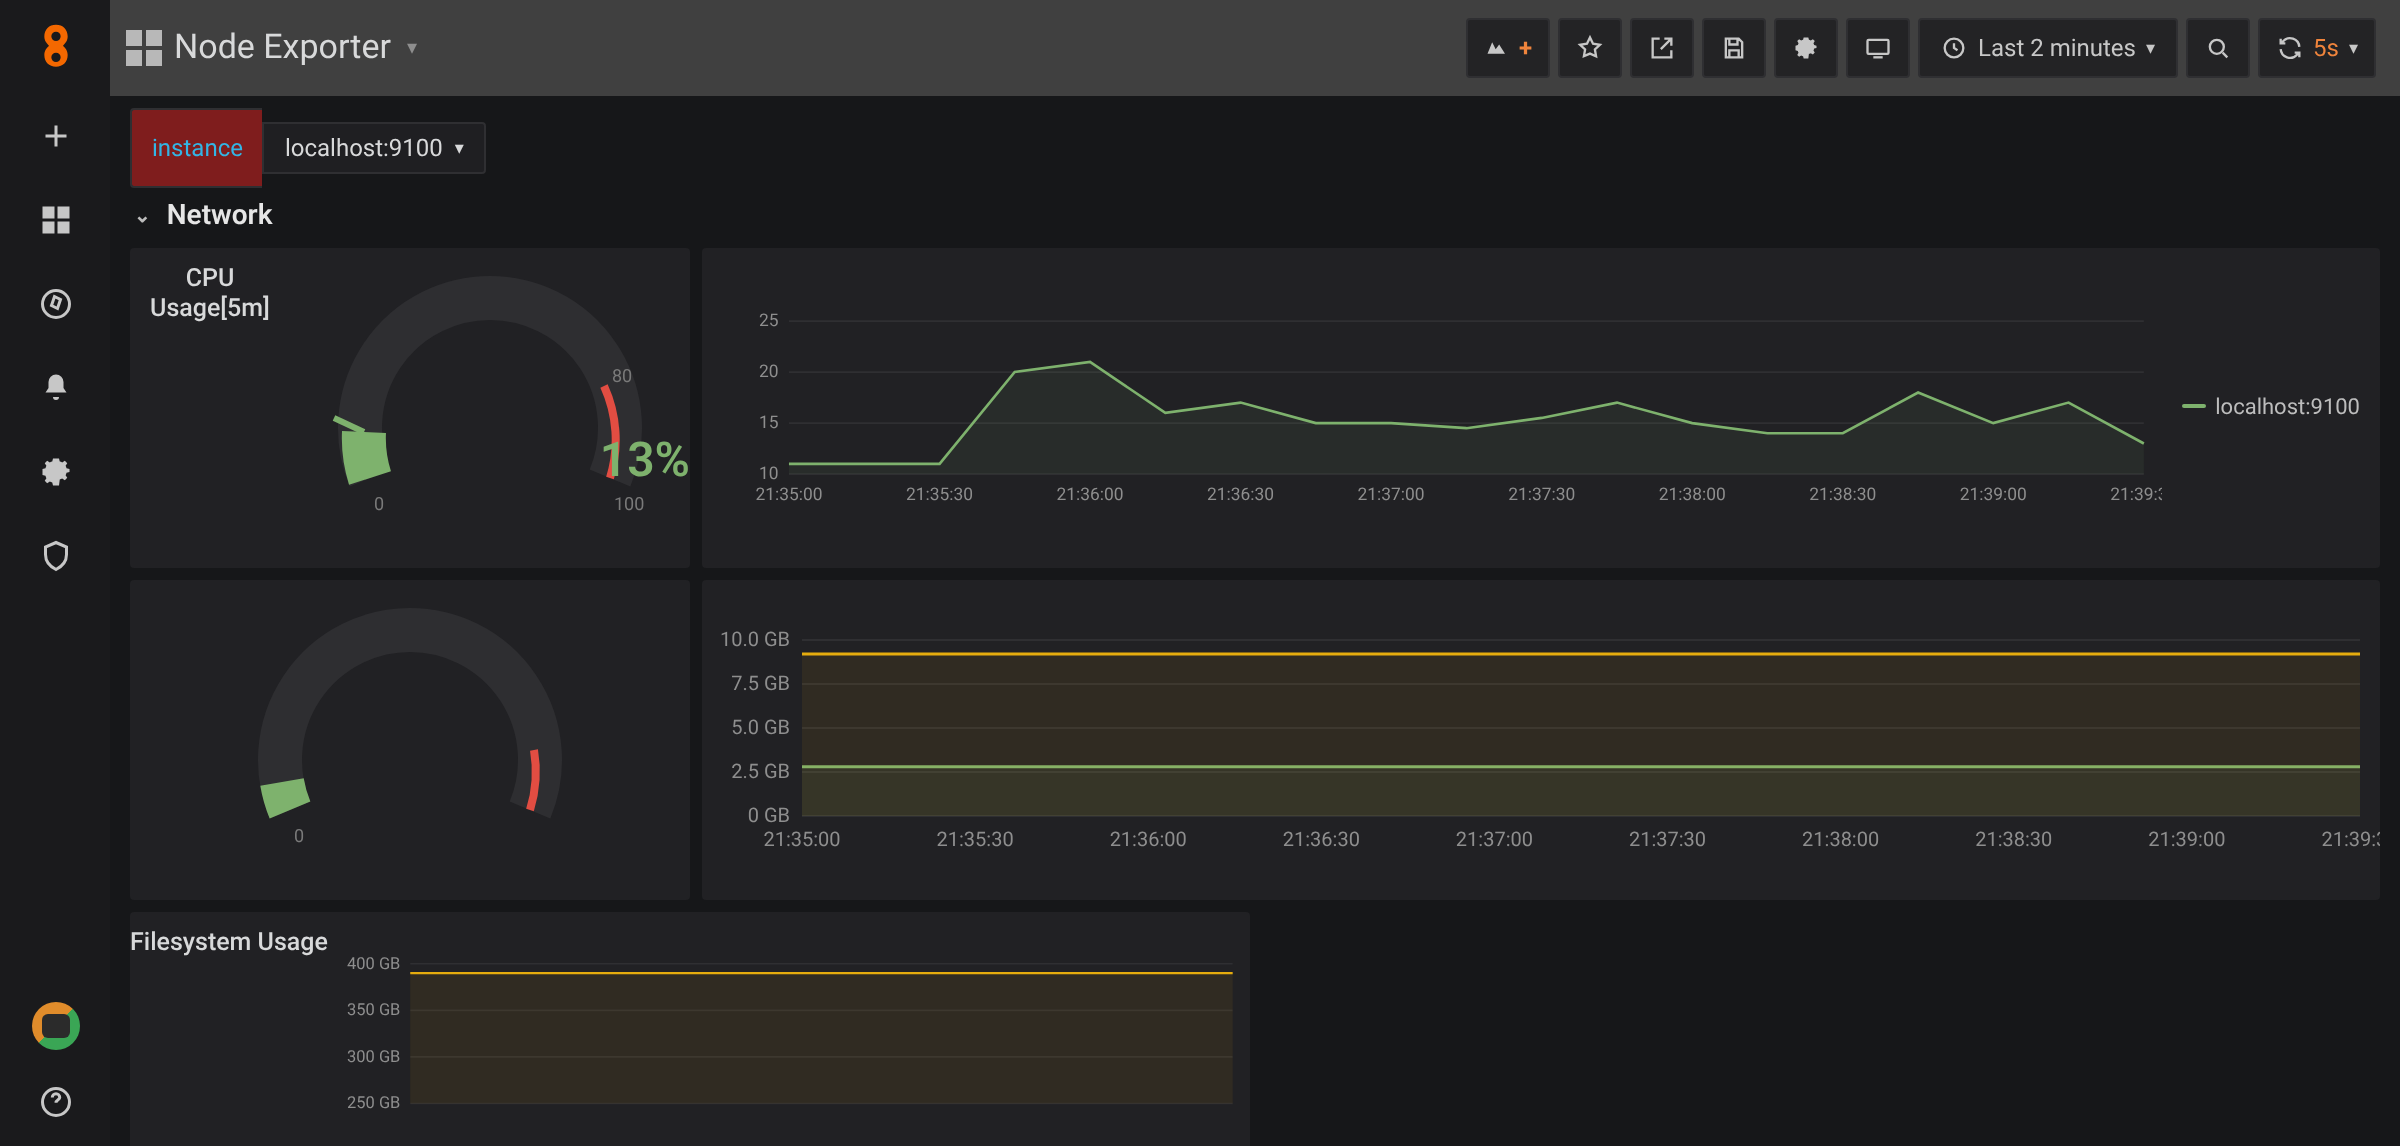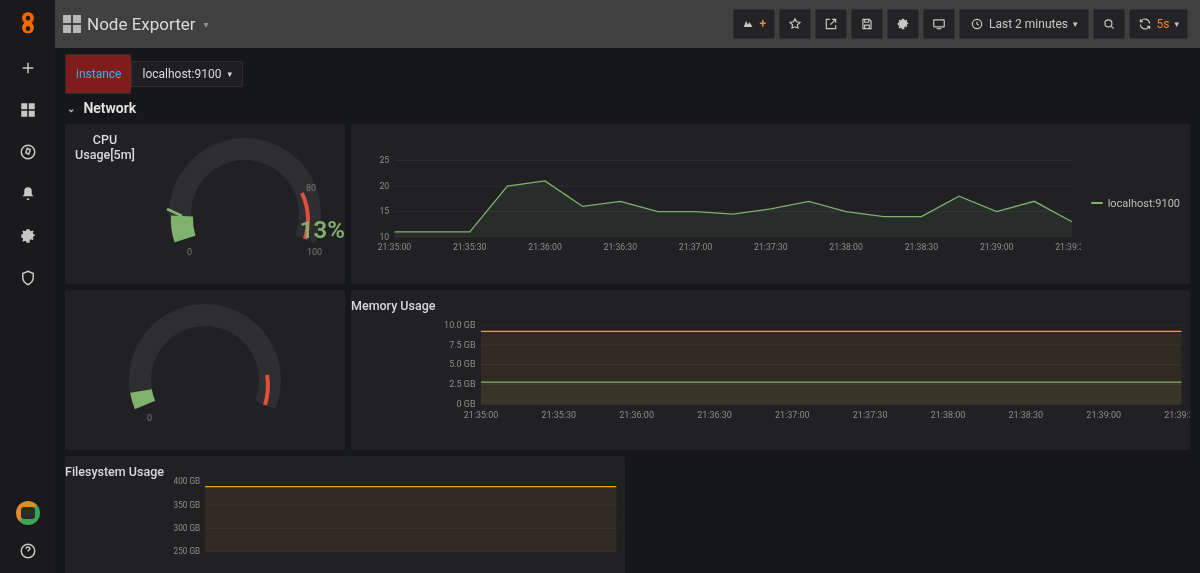--- a/index.html
+++ b/index.html
@@ -287,21 +287,20 @@
             <svg width="200" height="130" viewBox="0 0 200 130">
               <path d="M40 110 A 65 65 0 1 1 160 110" fill="none" stroke="#2e2e31" stroke-width="22"></path>
               <path d="M162 80 A 65 65 0 0 1 160 110" fill="none" stroke="#e24d42" stroke-width="4"></path>
               <path d="M40 110 A 65 65 0 0 1 36 96" fill="none" stroke="#7eb26d" stroke-width="22"></path>
               <text x="42" y="126" fill="#7a7a7a" font-size="9">0</text>
             </svg>
           </div>
         </div>
       </div>
       <div class="panel" style="height:160px">
-        <div class="panel-title">Memory Usage</div>
         <div class="panel-body" id="memgraph">
             <svg class="graph-svg" viewBox="0 0 839 112">
               <line x1="50" x2="829" y1="94" y2="94" stroke="#2f2f32"></line>
               <text x="44" y="97" text-anchor="end" fill="#8e8e8e" font-size="10">0 GB</text>
               <line x1="50" x2="829" y1="72" y2="72" stroke="#2f2f32"></line>
               <text x="44" y="75" text-anchor="end" fill="#8e8e8e" font-size="10">2.5 GB</text>
               <line x1="50" x2="829" y1="50" y2="50" stroke="#2f2f32"></line>
               <text x="44" y="53" text-anchor="end" fill="#8e8e8e" font-size="10">5.0 GB</text>
               <line x1="50" x2="829" y1="28" y2="28" stroke="#2f2f32"></line>
               <text x="44" y="31" text-anchor="end" fill="#8e8e8e" font-size="10">7.5 GB</text>

